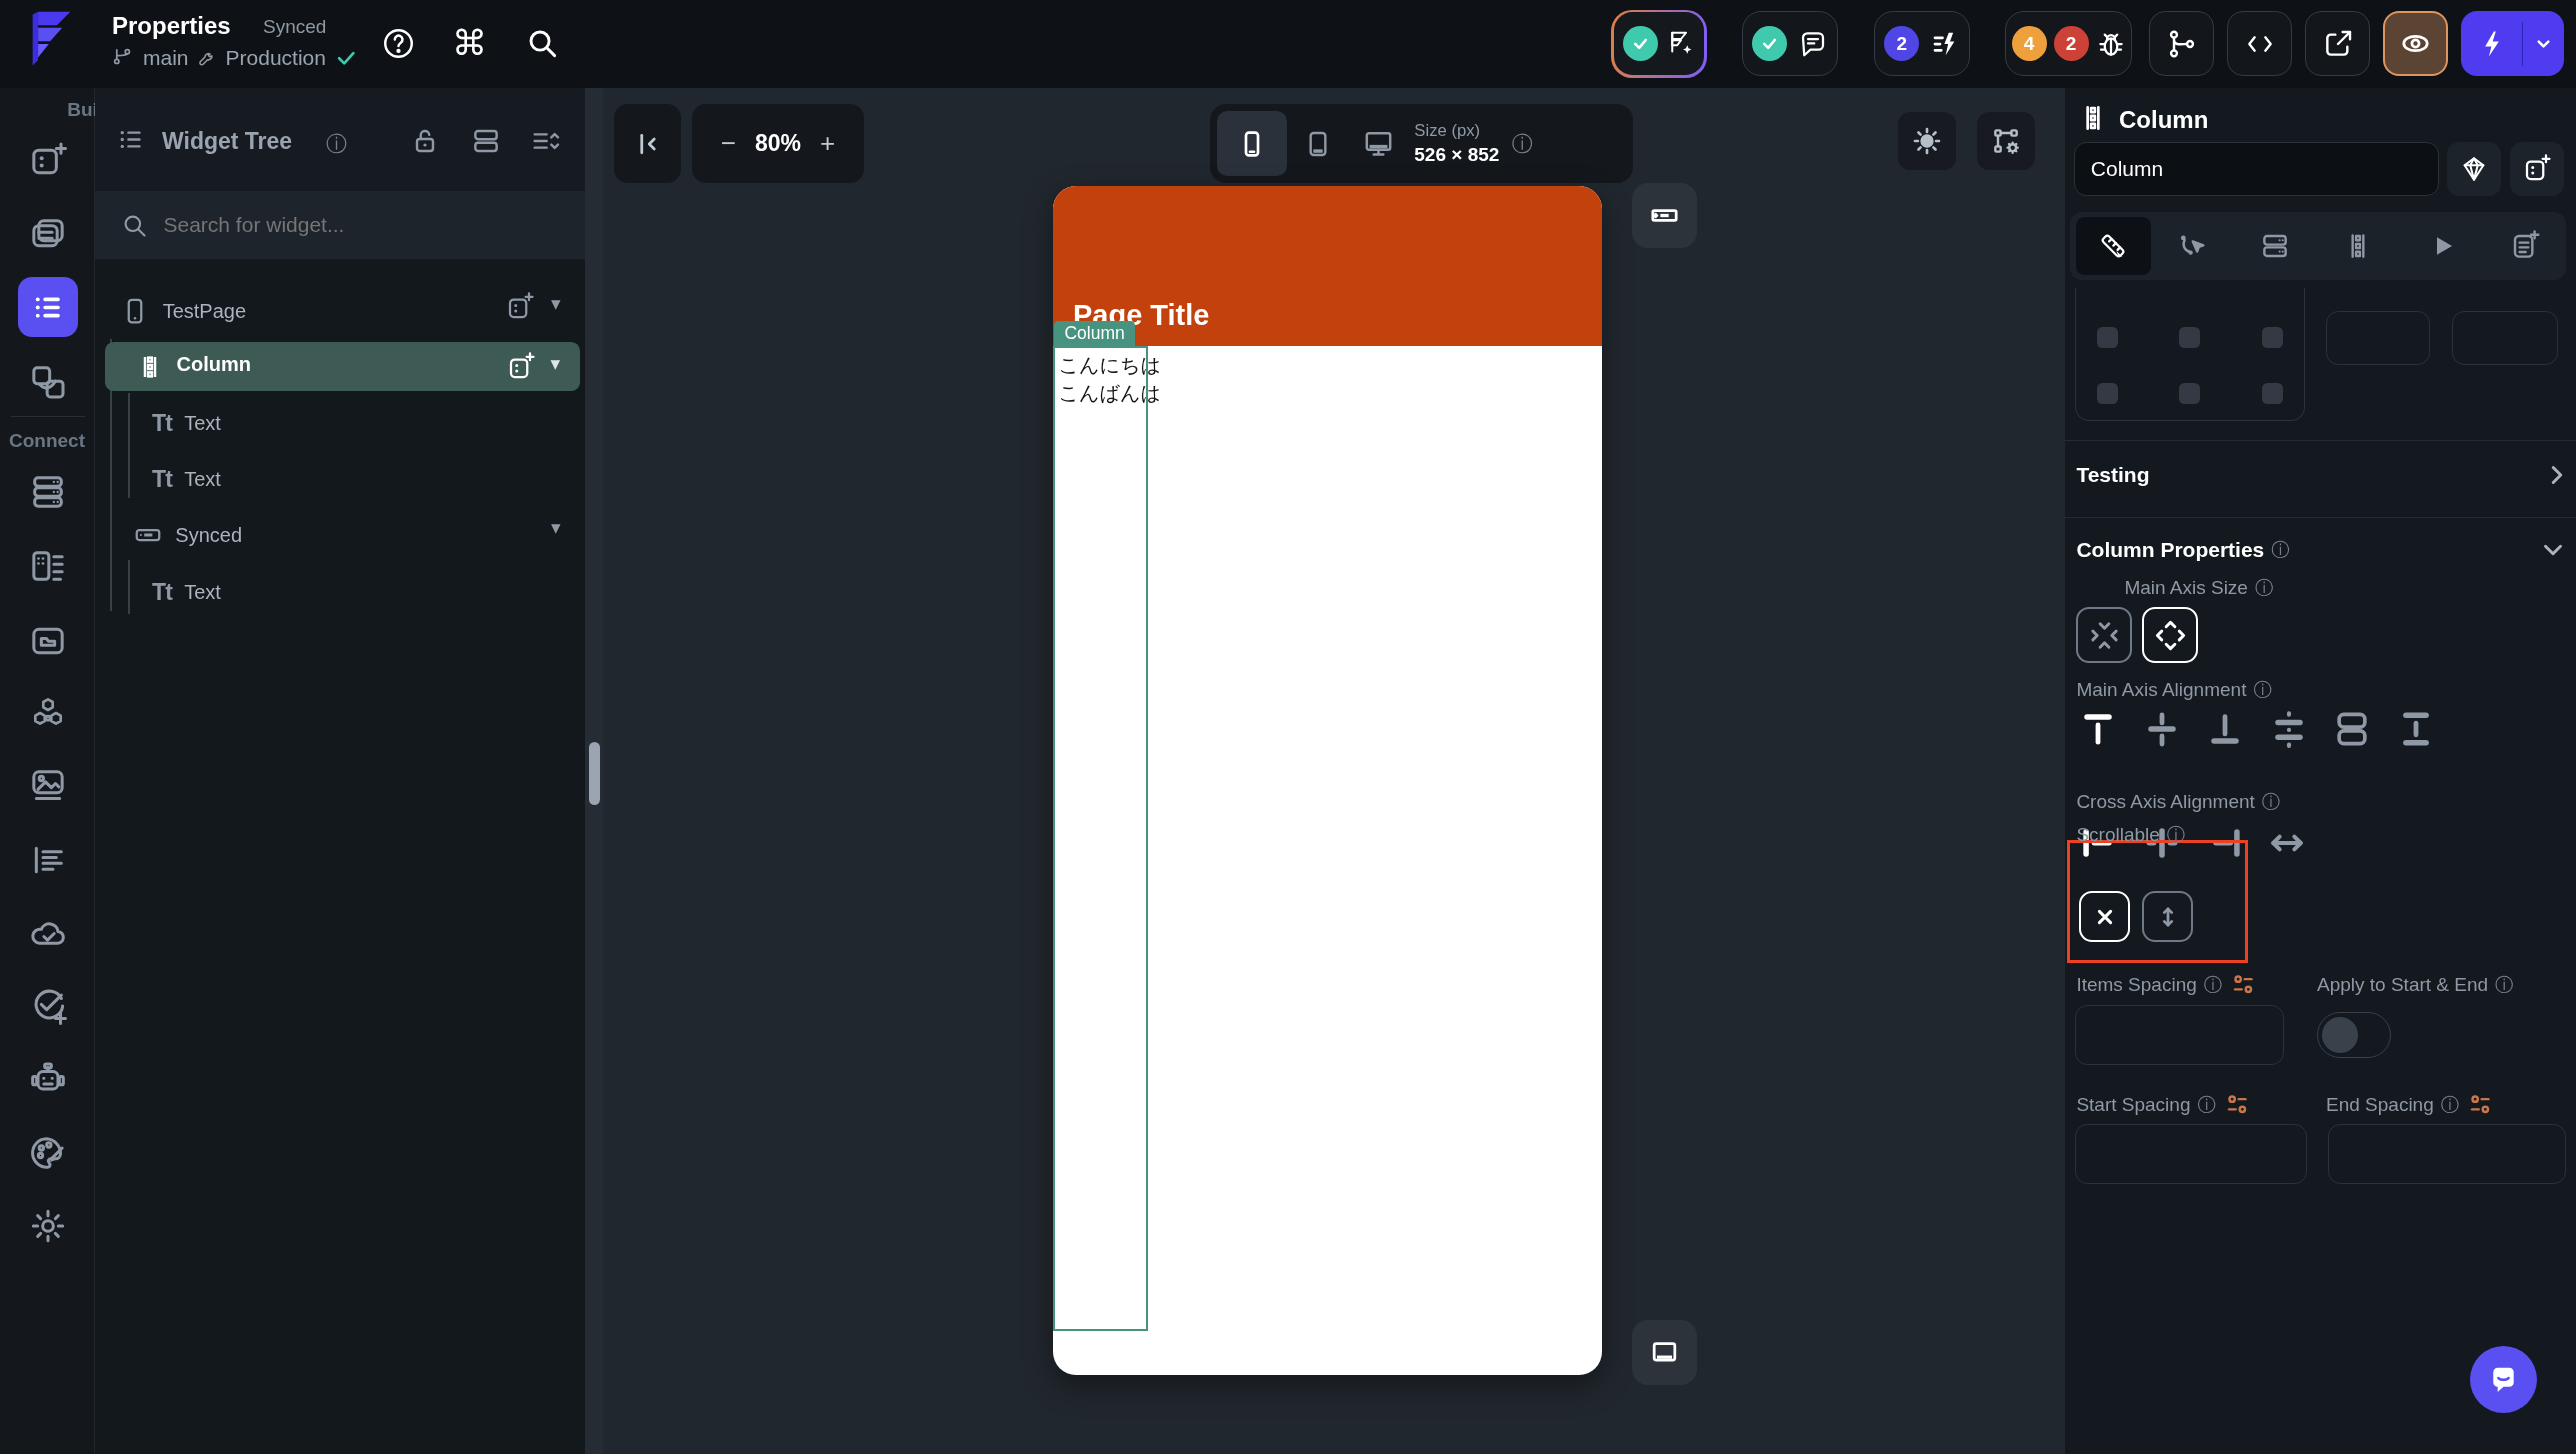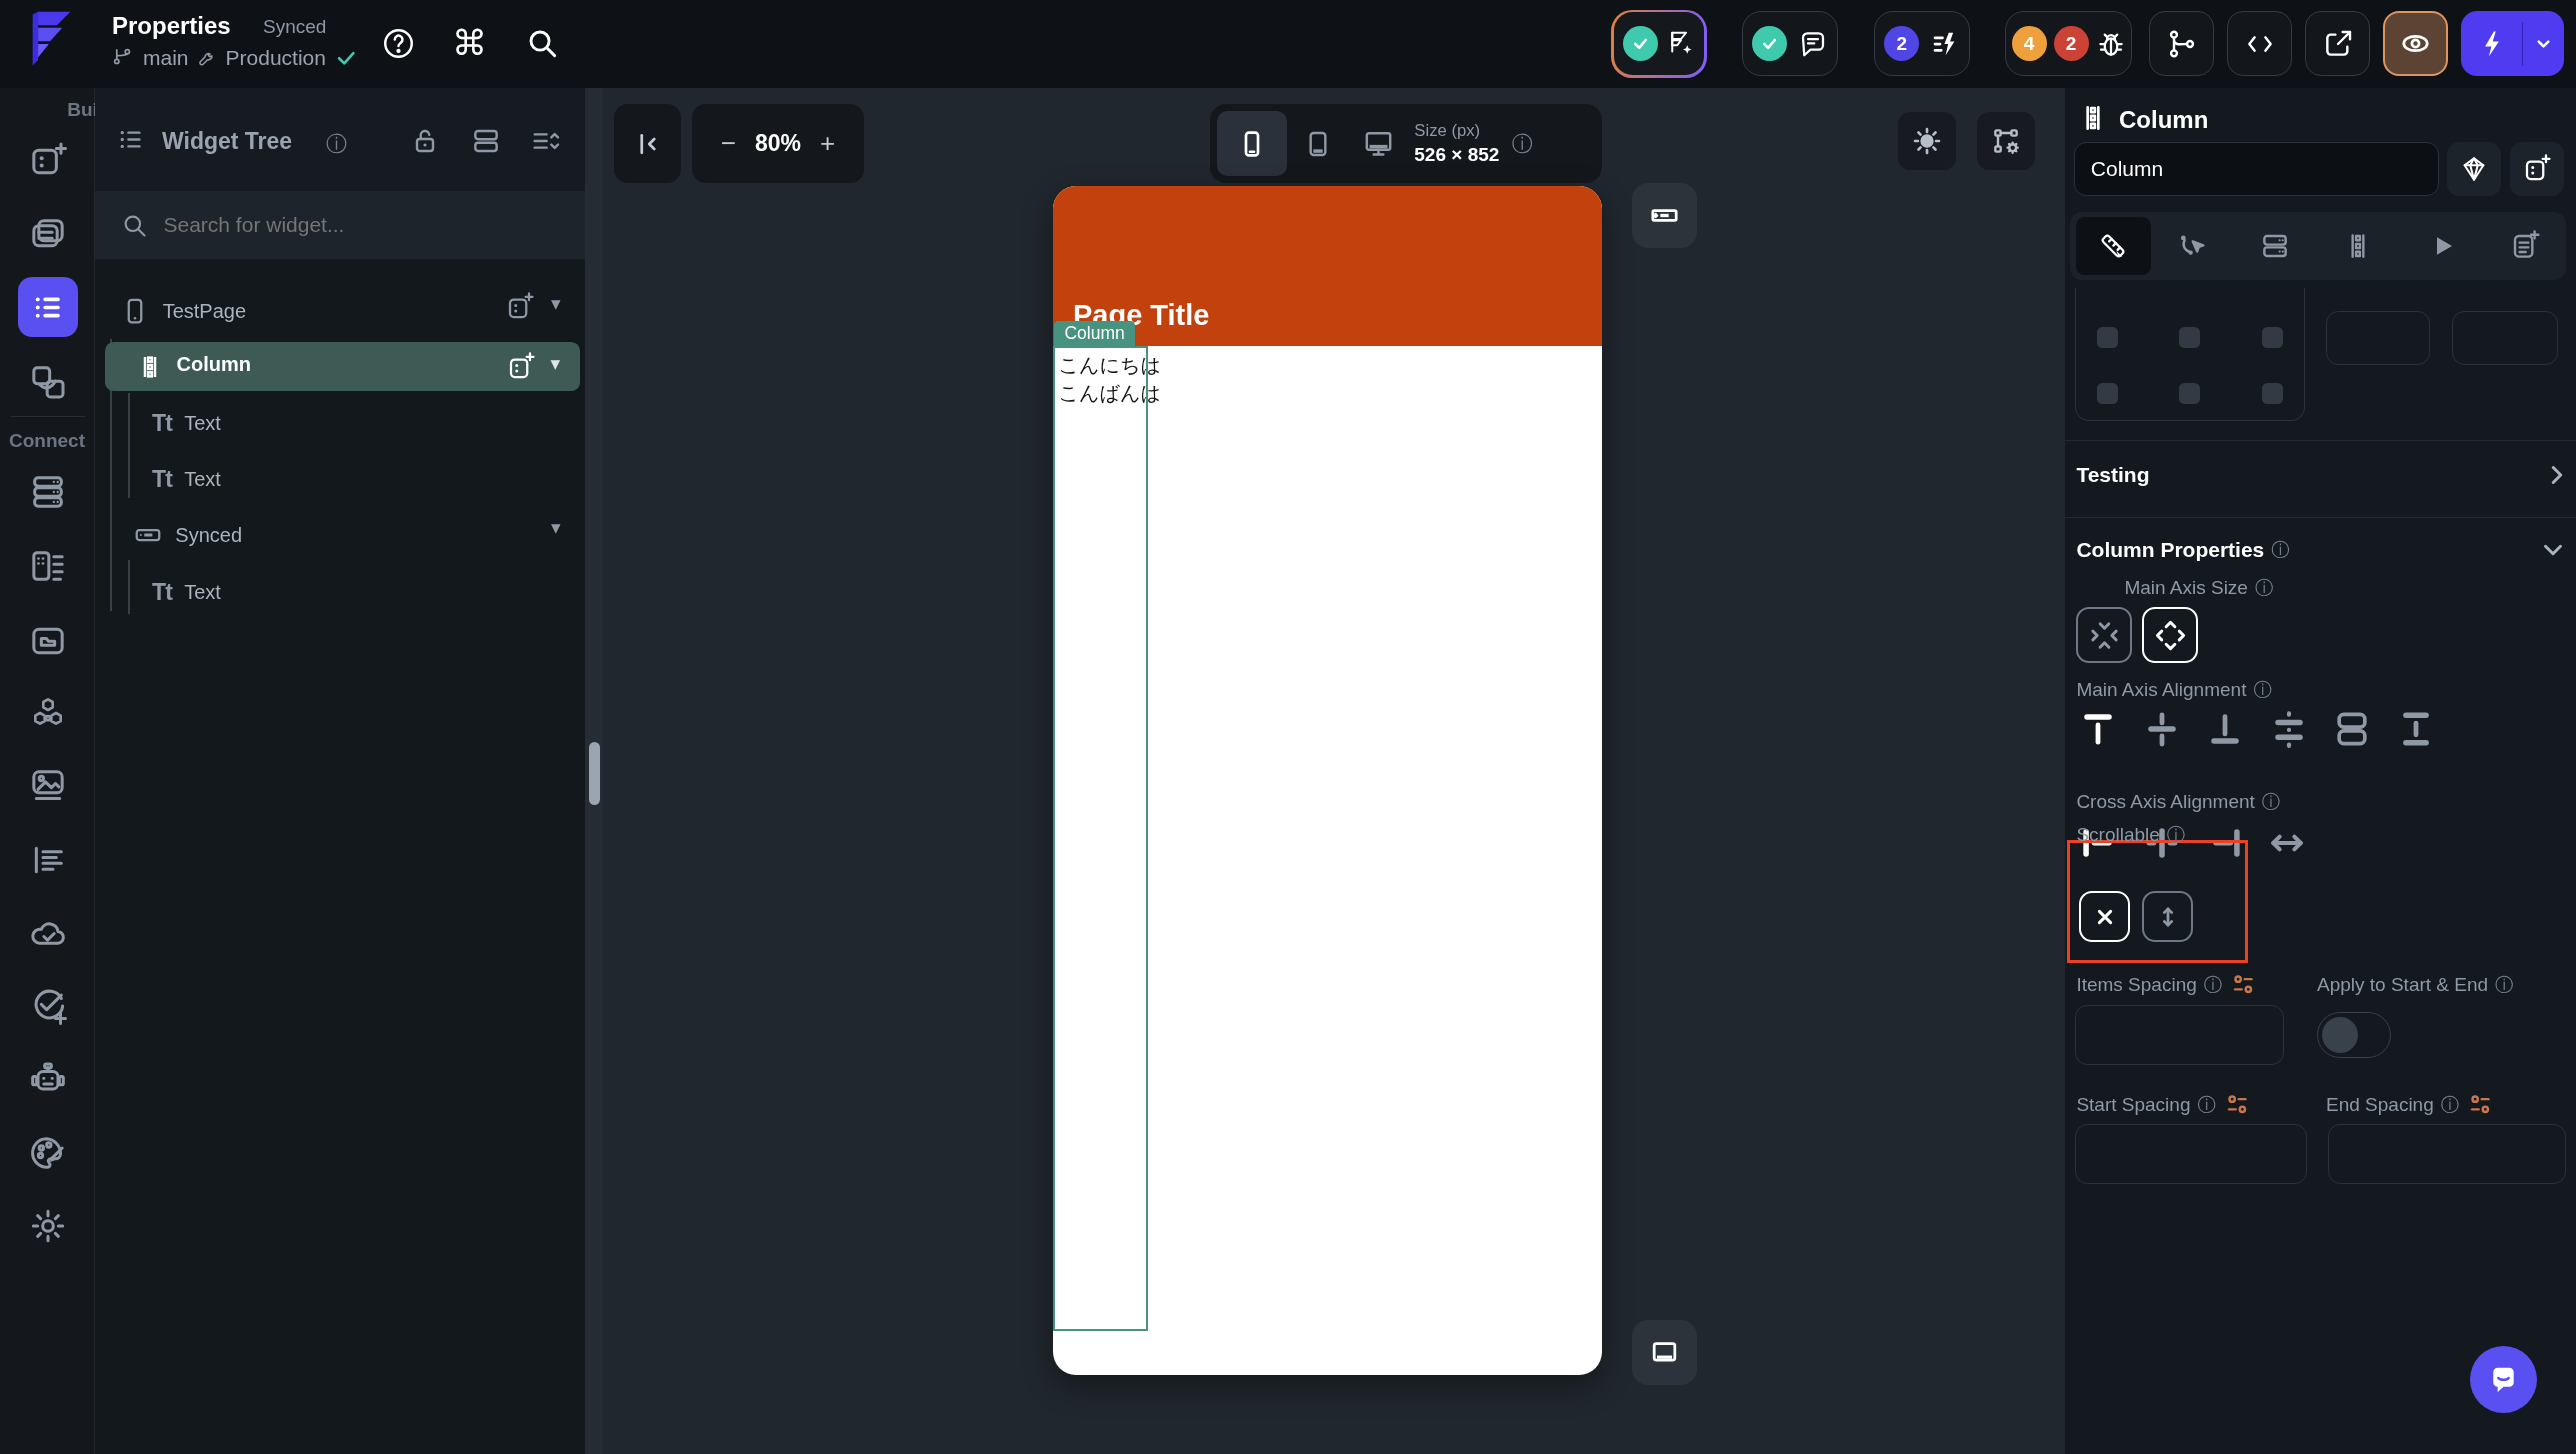--- a/index.html
+++ b/index.html
@@ -398,21 +398,21 @@
       <svg width="30" height="30" viewBox="0 0 24 24" class="ic" style="stroke:#c2cad3;stroke-width:2.2;">
           <path d="M7 5v14"></path>
           <polyline points="17 8 13 12 17 16"></polyline>
         </svg>
     </div>
     <div class="cbtn ab" style="left:89px;top:16px;width:172px;height:79px;gap:19px;">
       <span style="color:#c2cad3;font-size:26px;">−</span>
       <span style="color:#fff;font-size:23px;font-weight:700;">80%</span>
       <span style="color:#c2cad3;font-size:26px;">+</span>
     </div>
-    <div class="cbtn ab" style="left:607px;top:16px;width:392px;height:79px;border-radius:16px;justify-content:flex-start;">
+    <div class="cbtn ab" style="left:607px;top:16px;width:423px;height:79px;border-radius:16px;justify-content:flex-start;">
       <div style="margin-left:7px;width:70px;height:65px;border-radius:10.5px;background:#2b313a;display:flex;align-items:center;justify-content:center;">
         <svg width="32" height="32" viewBox="0 0 24 24" class="ic icw" style="stroke-width:2;">
             <rect x="7.5" y="3.5" width="9" height="17" rx="2.2"></rect>
             <path d="M10.5 17.8h3"></path>
           </svg>
       </div>
       <div style="width:61px;display:flex;justify-content:center;">
         <svg width="32" height="32" viewBox="0 0 24 24" class="ic">
             <rect x="6.5" y="3.8" width="11" height="16.4" rx="2.2"></rect>
             <rect x="8.5" y="16" width="7" height="2.6" class="fil"></rect>

